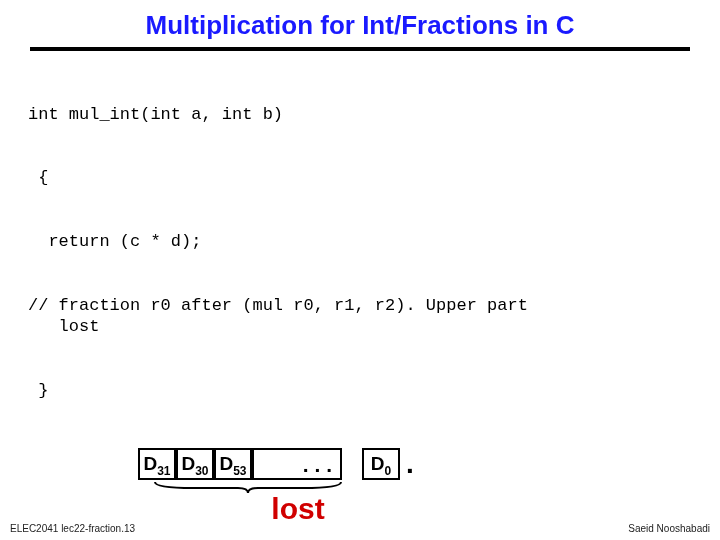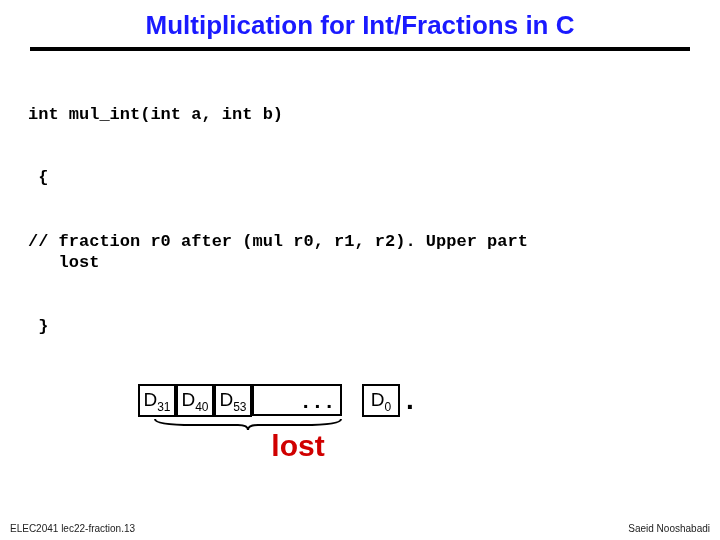--- a/index.html
+++ b/index.html
@@ -23,21 +23,21 @@
   .rule {
     border-bottom: 4px solid #000;
     margin: 0 30px 10px;
   }
   .content {
     padding: 0 28px;
     position: relative;
   }
   .code {
     font-family: "Courier New", Courier, monospace;
-    font-weight: bold;
+    font-weight: normal;
     font-size: 17px;
     line-height: 1.25;
     white-space: pre;
   }
   .code-block { margin-bottom: 4px; }
   .note-right {
     position: absolute;
     right: 30px;
     top: 0;
     width: 195px;
@@ -45,21 +45,21 @@
     line-height: 1.2;
   }
   .bit-row {
     display: flex;
     align-items: center;
     margin: 4px 0 0 110px;
   }
   .cell {
     border: 2px solid #000;
     font-size: 19px;
-    font-weight: normal;
+    font-weight: bold;
     padding: 3px 3px 1px;
     min-width: 38px;
     text-align: center;
     font-family: Arial;
   }
   .sub { font-size: 12px; vertical-align: sub; }
   .dots-cell {
     border: 2px solid #000;
     font-size: 21px;
     font-weight: bold;
@@ -103,28 +103,29 @@
 
 <div class="title">Multiplication for Int/Fractions in C</div>
 <div class="rule"></div>
 
 <div class="content">
 
 
   <div class="code code-block">
     <div>int mul_int(int a, int b)</div>
     <div> {</div>
+    <div>  return (c * d);</div>
     <div>// fraction r0 after (mul r0, r1, r2). Upper part
    lost</div>
     <div> }</div>
   </div>
 
   <div class="bit-row">
     <div class="cell"><span>D</span><span class="sub">31</span></div>
-    <div class="cell"><span>D</span><span class="sub">40</span></div>
+    <div class="cell"><span>D</span><span class="sub">30</span></div>
     <div class="cell"><span>D</span><span class="sub">53</span></div>
     <div class="dots-cell">. . .</div>
     <div style="width:20px"></div>
     <div class="cell"><span>D</span><span class="sub">0</span></div>
     <div class="dot-after">.</div>
   </div>
 
   <div class="brace">
     <svg width="190" height="14">
         <path d="M2 2 Q2 8 40 8 L85 8 Q95 8 95 13 Q95 8 105 8 L150 8 Q188 8 188 2" fill="none" stroke="#000" stroke-width="2"></path>

